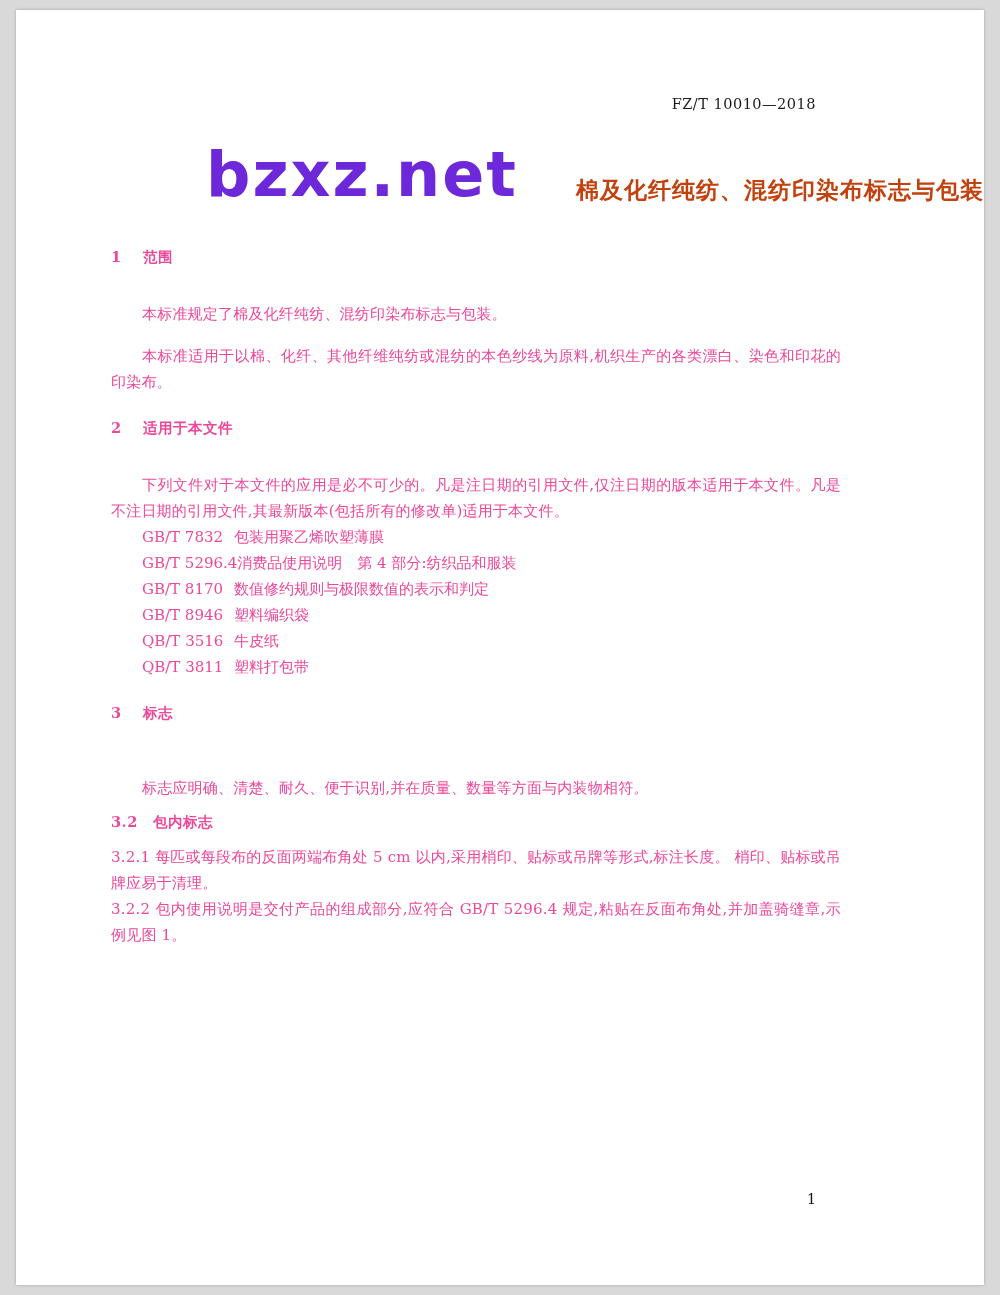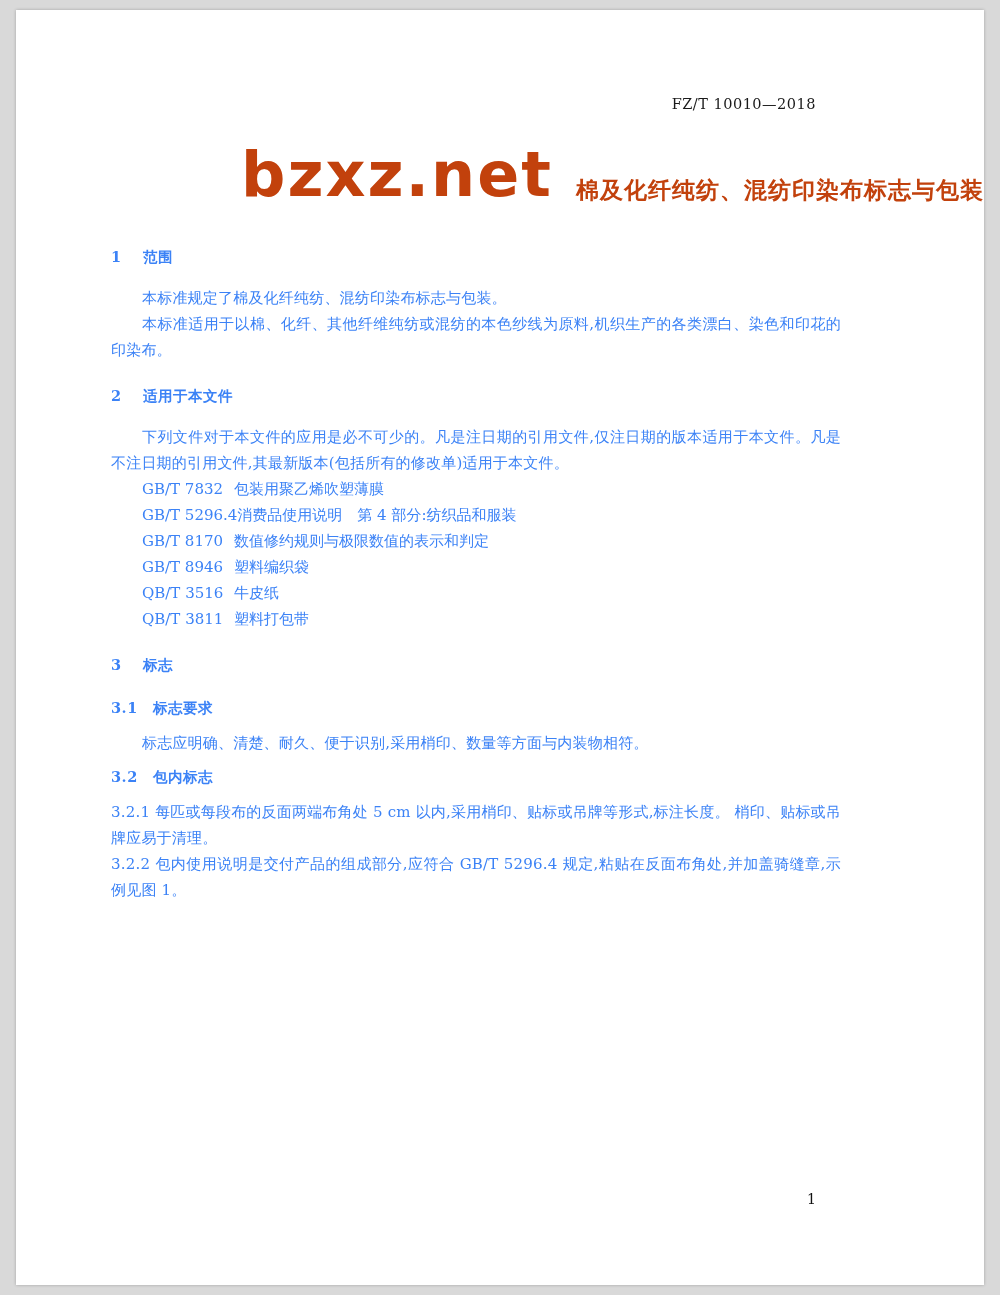--- a/index.html
+++ b/index.html
@@ -37,44 +37,43 @@
     letter-spacing: 0.5px;
     color: #1a1a1a;
     font-family: "DejaVu Serif", "Liberation Serif", serif;
   }
   .watermark {
     position: absolute;
     left: 190px;
     top: 128px;
     font-size: 62px;
     font-weight: bold;
-    color: #c2410c;
+    color: #6d28d9;
     letter-spacing: 2px;
     font-family: "DejaVu Sans", sans-serif;
     user-select: none;
     white-space: nowrap;
-    margin-left: 35px;
   }
   .title {
     position: absolute;
     left: 0;
     top: 165px;
     width: 968px;
     text-align: right;
     font-size: 23px;
     font-weight: bold;
     color: #c2410c;
     letter-spacing: 1px;
   }
   .body-area {
     position: absolute;
     left: 95px;
     top: 238px;
     width: 730px;
-    color: #3b82f6;
+    color: #ec4899;
   }
   .h1 {
     font-size: 14.5px;
     font-weight: bold;
     margin: 0 0 0 0;
     letter-spacing: 0.5px;
   }
   .h1 .num {
     display: inline-block;
     width: 32px;
@@ -89,20 +88,21 @@
     width: 42px;
   }
   .p {
     font-size: 15px;
     line-height: 26px;
     text-align: justify;
     letter-spacing: 0.2px;
   }
   .indent {
     text-indent: 31px;
+    margin-top: 16px;
   }
   .ref {
     font-size: 15px;
     line-height: 26px;
     padding-left: 31px;
   }
   .ref .code {
     display: inline-block;
     min-width: 92px;
   }
@@ -170,27 +170,24 @@
       </div>
 
       <div class="sp-24"></div>
 
       <div class="h1">
         <span class="num">3</span><span>标志</span>
       </div>
 
       <div class="sp-24"></div>
 
-      <div class="h2">
-        <span class="num">3.1</span><span>标志要求</span>
-      </div>
 
       <div class="sp-12"></div>
 
-      <div class="p indent">标志应明确、清楚、耐久、便于识别,采用梢印、数量等方面与内装物相符。</div>
+      <div class="p indent">标志应明确、清楚、耐久、便于识别,并在质量、数量等方面与内装物相符。</div>
 
       <div class="sp-12"></div>
 
       <div class="h2">
         <span class="num">3.2</span><span>包内标志</span>
       </div>
 
       <div class="sp-12"></div>
 
       <div class="p">

